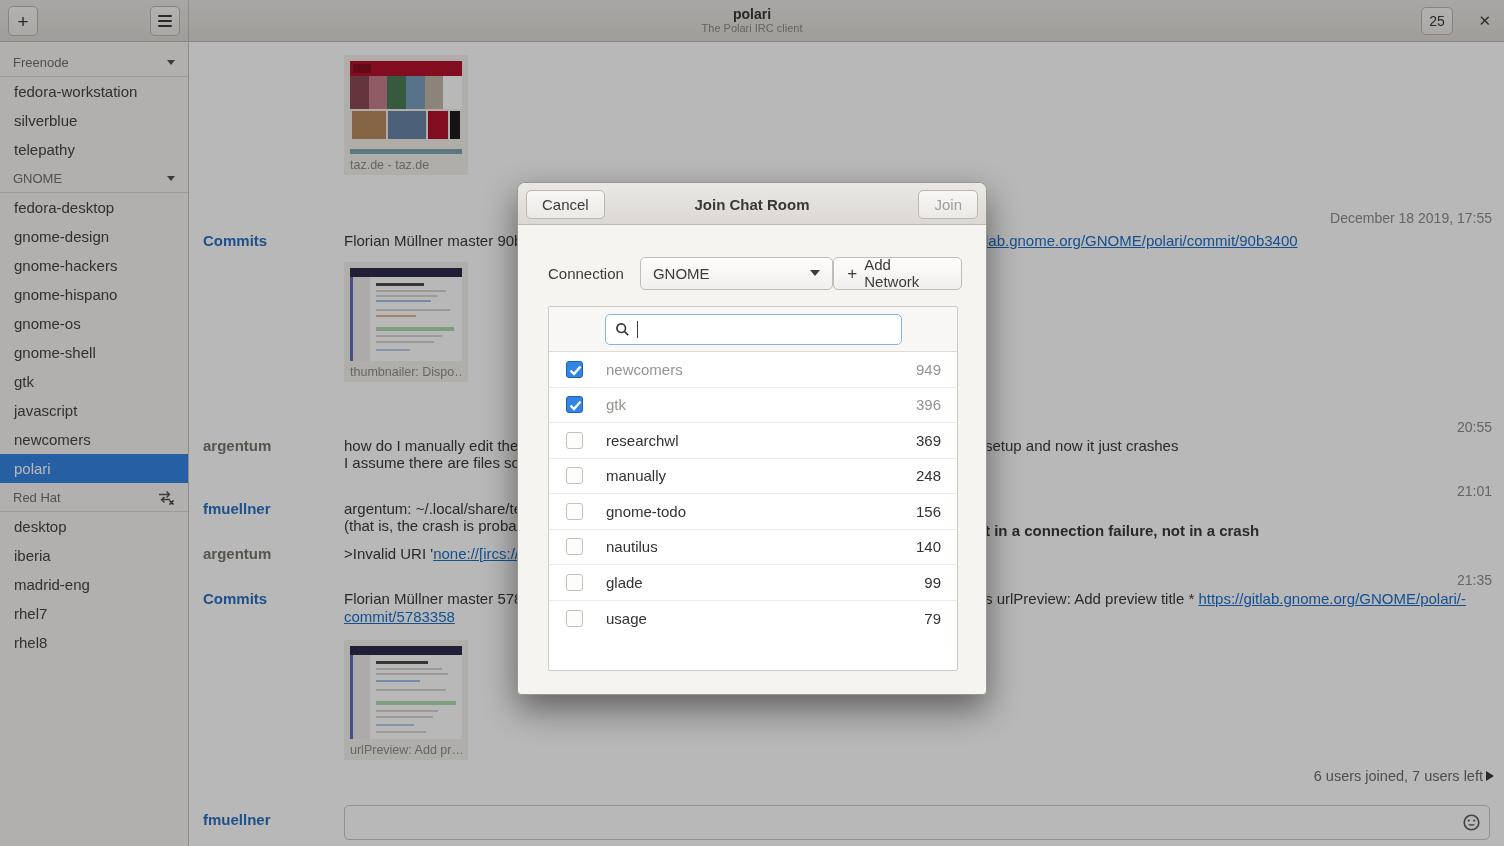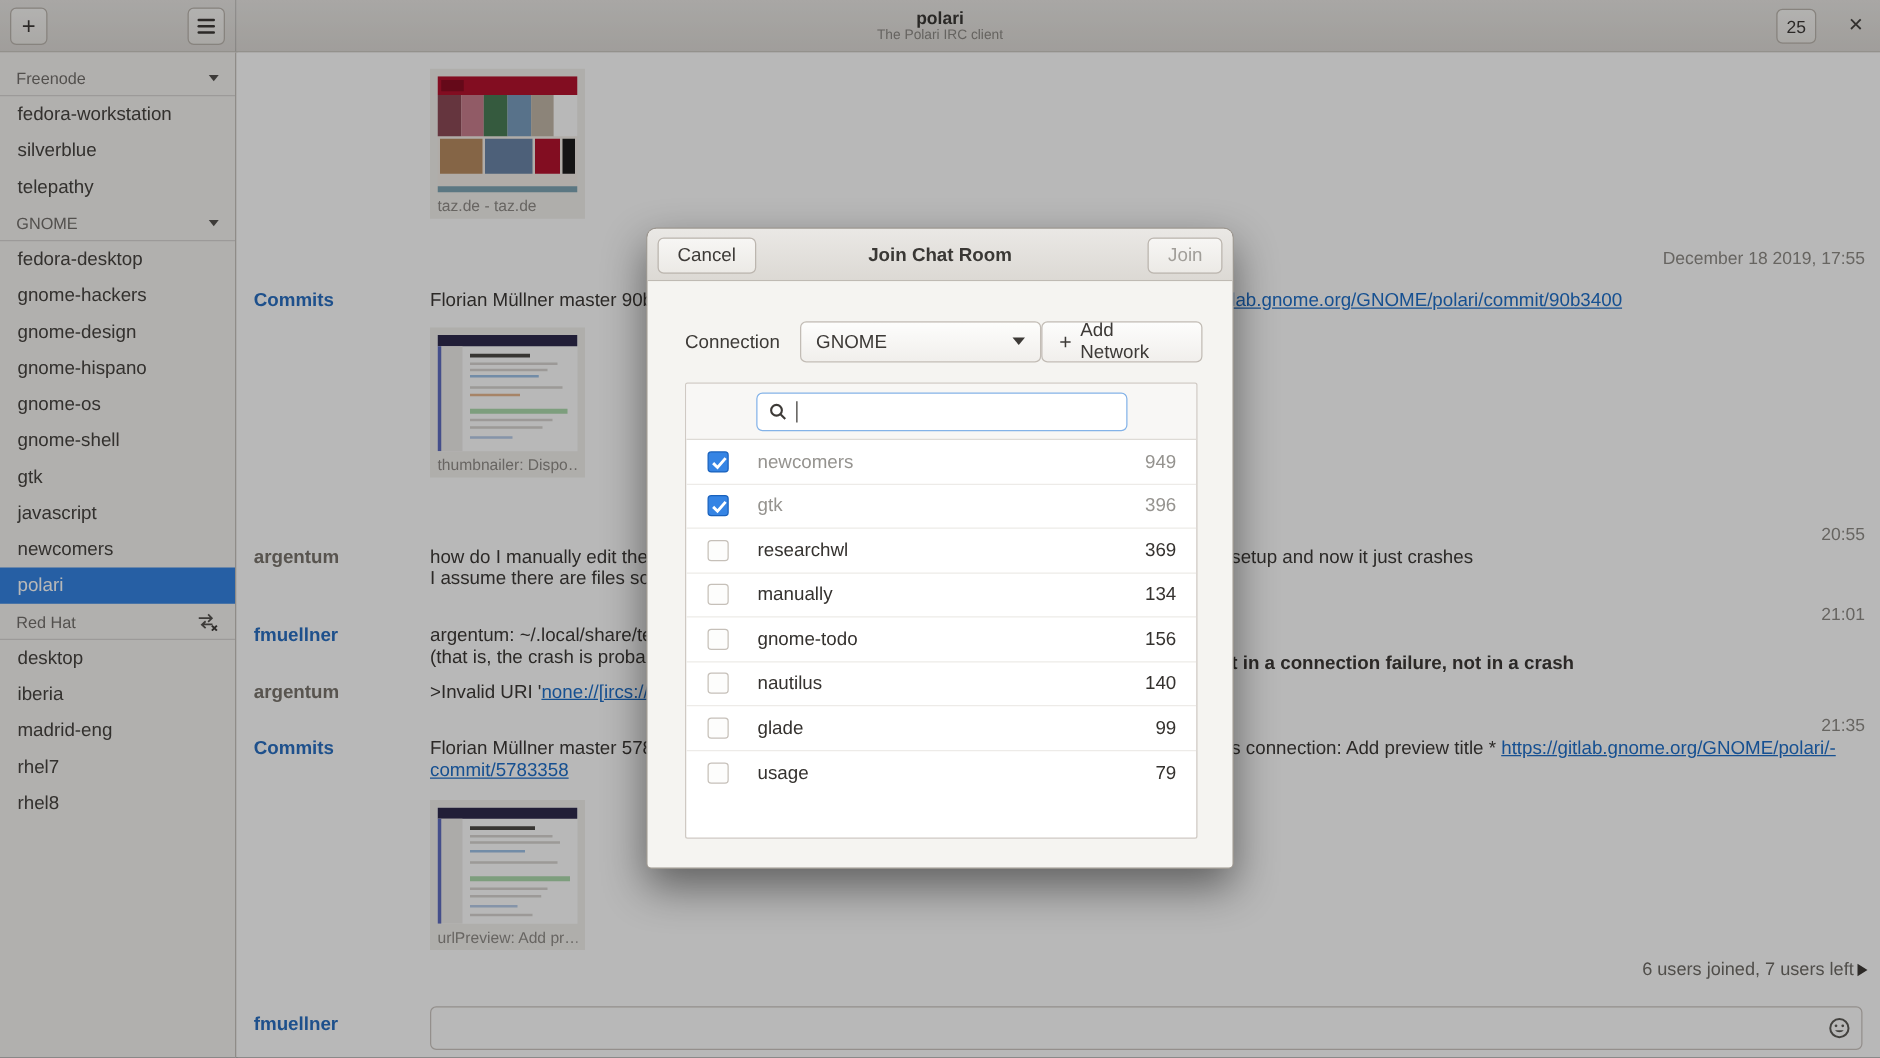--- a/index.html
+++ b/index.html
@@ -177,22 +177,22 @@
       <div class="sb-item">fedora-workstation</div>
       <div class="sb-item">silverblue</div>
       <div class="sb-item">telepathy</div>
 
       <div class="sec-header">
         <span>GNOME</span>
         <span class="spacer"></span>
           <span class="tri-down"></span>
       </div>
       <div class="sb-item">fedora-desktop</div>
+      <div class="sb-item">gnome-design</div>
       <div class="sb-item">gnome-hackers</div>
-      <div class="sb-item">gnome-design</div>
       <div class="sb-item">gnome-hispano</div>
       <div class="sb-item">gnome-os</div>
       <div class="sb-item">gnome-shell</div>
       <div class="sb-item">gtk</div>
       <div class="sb-item">javascript</div>
       <div class="sb-item">newcomers</div>
       <div class="sb-item sel">polari</div>
 
       <div class="sec-header">
         <span>Red Hat</span>
@@ -229,21 +229,21 @@
             <i style="width:34px;background:#b98d62"></i>
             <i style="width:38px;background:#6b86a8"></i>
             <i style="width:20px;background:#b5122f"></i>
             <i style="flex:1;background:#1c1c1c"></i>
           </div>
           <div class="taz-bot"></div>
         </div>
         <div class="cap">taz.de - taz.de</div>
       </div>
 
-      <div class="ts" style="top:156px;margin-left:46px;">December 18 2019, 17:55</div>
+      <div class="ts" style="top:168px;margin-left:46px;">December 18 2019, 17:55</div>
 
       <div>
         <span class="nick blue" style="top:190px;">Commits</span>
         <span class="frag-l" style="top:190px;">Florian Müllner master 90b3</span>
         <span class="frag-r" style="top:190px;"><span class="lnk">lab.gnome.org/GNOME/polari/commit/90b3400</span></span>
       </div>
 
       <div class="thumb" style="top:220px;">
         <div class="art gitlab">
           <div class="gl-top"></div>
@@ -285,21 +285,21 @@
         <span class="frag-l" style="top:503px;">
           <span>&gt;Invalid URI '</span><span class="lnk">none://[ircs://br</span>
         </span>
       </div>
 
       <div class="ts" style="top:530px;">21:35</div>
       <div>
         <span class="nick blue" style="top:548px;">Commits</span>
         <span class="frag-l" style="top:548px;">Florian Müllner master 5783</span>
         <span class="frag-r" style="top:548px;">
-          <span>s connection: Add preview title * </span><span class="lnk">https://gitlab.gnome.org/GNOME/polari/-</span>
+          <span>s urlPreview: Add preview title * </span><span class="lnk">https://gitlab.gnome.org/GNOME/polari/-</span>
         </span>
         <span class="frag-l" style="top:566px;"><span class="lnk">commit/5783358</span></span>
       </div>
 
       <div class="thumb" style="top:598px;">
         <div class="art gitlab">
           <div class="gl-top"></div>
           <div class="gl-body">
             <div class="gl-side"></div>
             <div class="gl-title" style="top:6px;width:52px;"></div>
@@ -387,21 +387,21 @@
         <span class="room-count">396</span>
       </div>
       <div class="room-row">
         <span class="cb"></span>
         <span class="room-name">researchwl</span>
         <span class="room-count">369</span>
       </div>
       <div class="room-row">
         <span class="cb"></span>
         <span class="room-name">manually</span>
-        <span class="room-count">134</span>
+        <span class="room-count">248</span>
       </div>
       <div class="room-row">
         <span class="cb"></span>
         <span class="room-name">gnome-todo</span>
         <span class="room-count">156</span>
       </div>
       <div class="room-row">
         <span class="cb"></span>
         <span class="room-name">nautilus</span>
         <span class="room-count">140</span>

